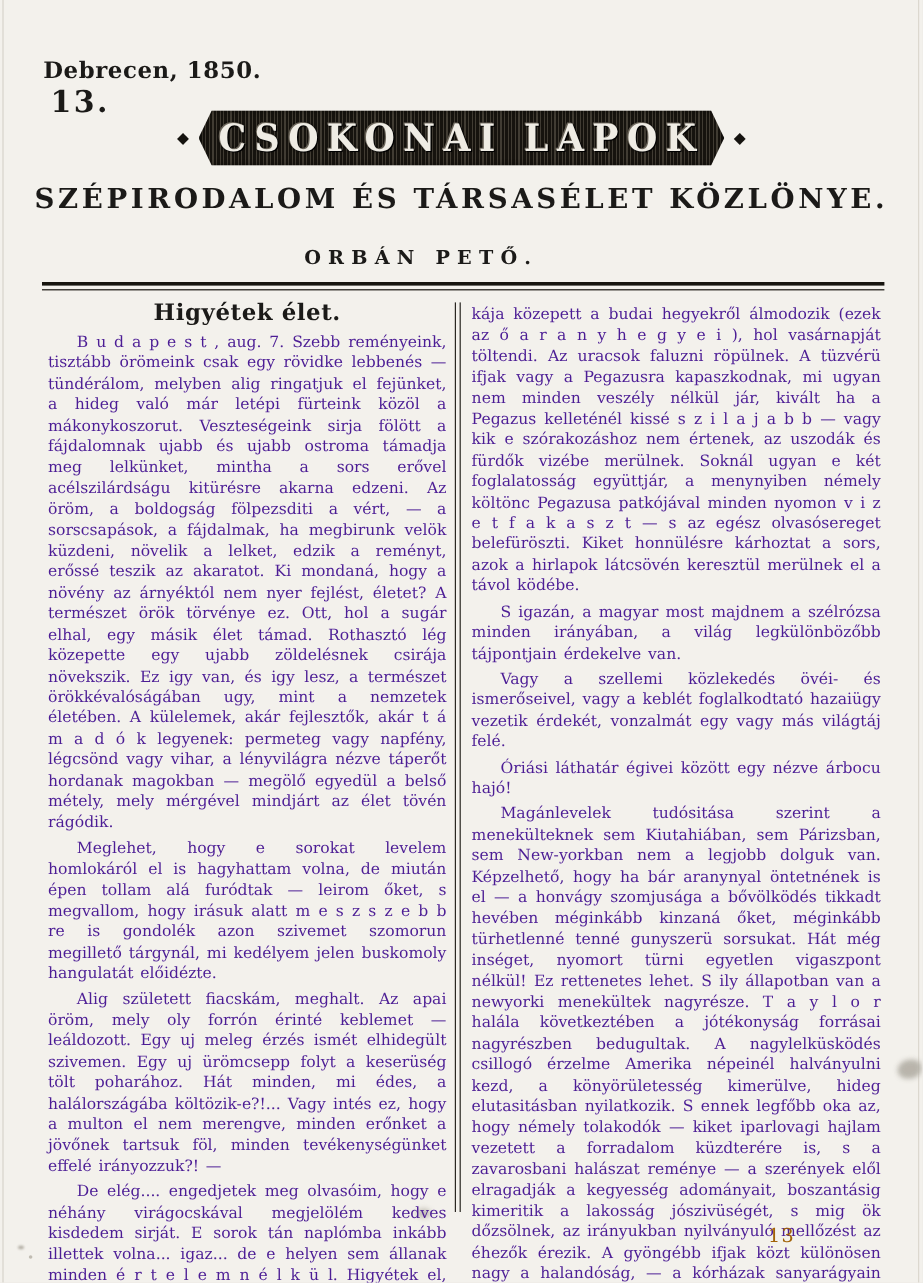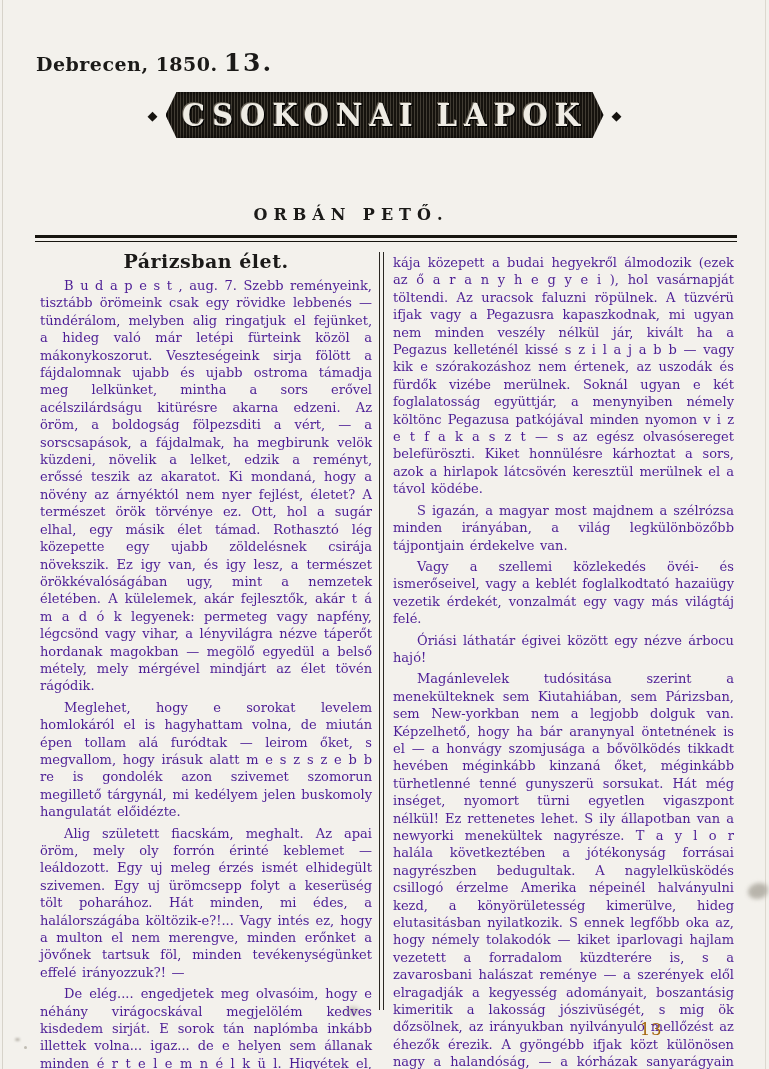--- a/index.html
+++ b/index.html
@@ -18,22 +18,22 @@
   
   .edge-line-left{position:absolute;left:2px;top:0;width:1px;height:1069px;background:#d7d3ca;}
   .edge-line-right{position:absolute;right:3px;top:0;width:1px;height:1069px;background:#dcd8cf;}
   .smudge-right{position:absolute;right:1px;top:883px;width:20px;height:16px;background:#aaa69c;border-radius:60% 40% 55% 45%;filter:blur(2px);opacity:.8;}
   .smudge-bottom{position:absolute;left:347px;top:1007px;width:12px;height:8px;background:#c4c0b6;border-radius:50%;filter:blur(2px);}
   .speck-1{position:absolute;left:15px;top:1038px;width:5px;height:3px;background:#b5b1a7;border-radius:50%;filter:blur(1px);}
   .speck-2{position:absolute;left:24px;top:1046px;width:3px;height:3px;background:#c0bcb2;border-radius:50%;}
   
   .header-row{
     position:absolute;top:48px;left:36px;width:700px;
-    display:flex;align-items:baseline;justify-content:flex-start;
-    font-weight:bold;font-size:19px;letter-spacing:.5px;
+    display:flex;align-items:baseline;justify-content:flex-end;
+    font-weight:bold;font-size:19px;letter-spacing:.5px;flex-direction:column;
   }
   .issue-no{font-size:25px;letter-spacing:2px;transform:translateX(6px);}
   
   .banner-wrap{
     position:absolute;top:90px;left:0;width:769px;
     display:flex;align-items:center;justify-content:center;gap:8px;
   }
   .diamond{font-size:13px;color:#15130f;line-height:1;}
   .banner{
     width:438px;height:50px;
@@ -110,26 +110,27 @@
   </div>
 
   <div class="banner-wrap">
     <span class="diamond">◆</span>
     <div class="banner">
       <span class="banner-title">CSOKONAI LAPOK</span>
     </div>
     <span class="diamond">◆</span>
   </div>
 
+  <div class="subtitle">SZÉPIRODALOM ÉS TÁRSASÉLET KÖZLÖNYE.</div>
   <div class="editor-name">ORBÁN PETŐ.</div>
   <div class="head-rule"></div>
 
   <div class="columns">
     <div class="col col-left">
-      <h2 class="article-title">Párizsban élet.</h2>
+      <h2 class="article-title">Higyétek élet.</h2>
       <p>B u d a p e s t ,  aug. 7.  Szebb reményeink, tisztább örömeink csak egy rövidke lebbenés — tündérálom, melyben alig ringatjuk el fejünket, a hideg való már letépi fürteink közöl a mákonykoszorut. Veszteségeink sirja fölött a fájdalomnak ujabb és ujabb ostroma támadja meg lelkünket, mintha a sors erővel acélszilárdságu kitürésre akarna edzeni. Az öröm, a boldogság fölpezsditi a vért, — a sorscsapások, a fájdalmak, ha megbirunk velök küzdeni, növelik a lelket, edzik a reményt, erőssé teszik az akaratot. Ki mondaná, hogy a növény az árnyéktól nem nyer fejlést, életet? A természet örök törvénye ez. Ott, hol a sugár elhal, egy másik élet támad. Rothasztó lég közepette egy ujabb zöldelésnek csirája növekszik. Ez igy van, és igy lesz, a természet örökkévalóságában ugy, mint a nemzetek életében. A külelemek, akár fejlesztők, akár t á m a d ó k legyenek: permeteg vagy napfény, légcsönd vagy vihar, a lényvilágra nézve táperőt hordanak magokban — megölő egyedül a belső métely, mely mérgével mindjárt az élet tövén rágódik.</p>
       <p>Meglehet, hogy e sorokat levelem homlokáról el is hagyhattam volna, de miután épen tollam alá furódtak — leirom őket, s megvallom, hogy irásuk alatt m e s z s z e b b re is gondolék azon szivemet szomorun megillető tárgynál, mi kedélyem jelen buskomoly hangulatát előidézte.</p>
       <p>Alig született fiacskám, meghalt. Az apai öröm, mely oly forrón érinté keblemet — leáldozott. Egy uj meleg érzés ismét elhidegült szivemen. Egy uj ürömcsepp folyt a keserüség tölt poharához. Hát minden, mi édes, a halálországába költözik-e?!... Vagy intés ez, hogy a multon el nem merengve, minden erőnket a jövőnek tartsuk föl, minden tevékenységünket effelé irányozzuk?! —</p>
       <p>De elég.... engedjetek meg olvasóim, hogy e néhány virágocskával megjelölém kedves kisdedem sirját. E sorok tán naplómba inkább illettek volna... igaz... de e helyen sem állanak minden é r t e l e m  n é l k ü l.  Higyétek el, hogy sok embernek gyakran kellene ily perspectivából nézni az életet.</p>
       <p>Most nézzünk körül a fővárosban.</p>
 
     </div>
     <div class="col-divider"></div>
     <div class="col col-right">
       <p class="no-indent">kája közepett a budai hegyekről álmodozik (ezek az ő a r a n y  h e g y e i ), hol vasárnapját töltendi. Az uracsok faluzni röpülnek. A tüzvérü ifjak vagy a Pegazusra kapaszkodnak, mi ugyan nem minden veszély nélkül jár, kivált ha a Pegazus kelleténél kissé s z i l a j a b b — vagy kik e szórakozáshoz nem értenek, az uszodák és fürdők vizébe merülnek. Soknál ugyan e két foglalatosság együttjár, a menynyiben némely költönc Pegazusa patkójával minden nyomon v i z e t  f a k a s z t — s az egész olvasósereget belefüröszti. Kiket honnülésre kárhoztat a sors, azok a hirlapok látcsövén keresztül merülnek el a távol ködébe.</p>

